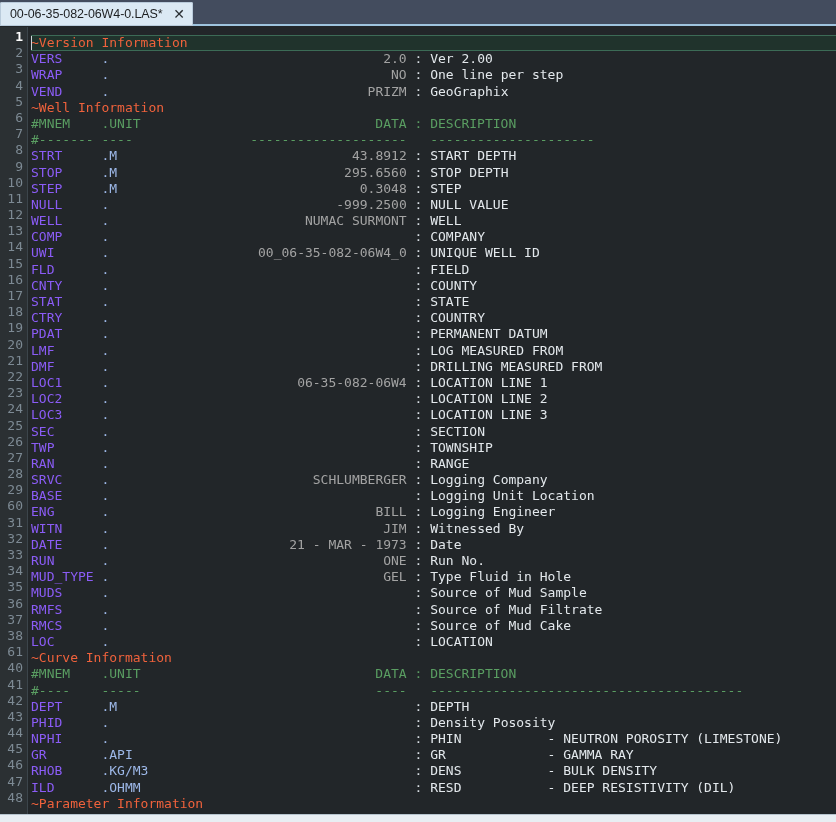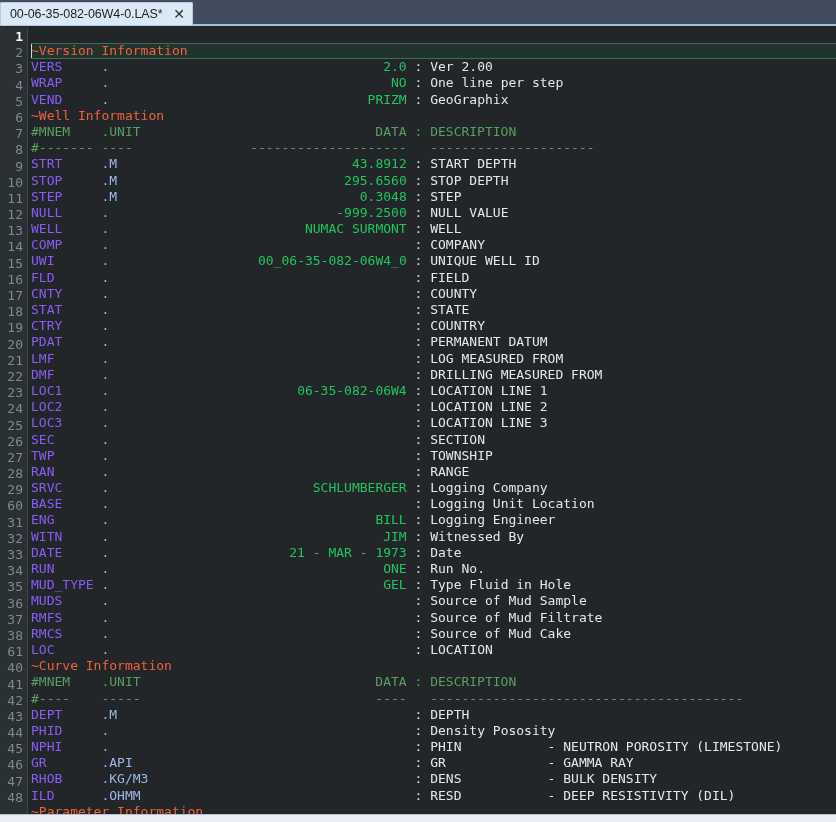--- a/index.html
+++ b/index.html
@@ -81,41 +81,41 @@
     border-right: 1px solid #3c454b;
   }
   .gutter .ln { display: block; height: 16.2px; }
   .gutter .ln.active { color: #ffffff; font-weight: bold; }
 
   .code {
     flex: 1 1 auto;
     position: relative;
     font-size: 13px;
     line-height: 16.2px;
-    padding-top: 16px;
+    padding-top: 8px;
     padding-left: 3px;
     white-space: pre;
     overflow: hidden;
   }
   .code .row {
     height: 16.2px;
     position: relative;
     white-space: pre;
   }
   .code .row.active {
     background: #20332c;
     box-shadow: inset 0 1px 0 #3c6b56, inset 0 -1px 0 #3c6b56;
   }
 
   
   .sec   { color: #f0623c; }   
   .cmt   { color: #5a9e62; margin-top: 24px; }   
   .mnem  { color: #8b5cf6; }   
   .unit  { color: #9db8e8; }   
-  .val   { color: #22c55e; }   
+  .val   { color: #a3a3a3; }   
   .colon { color: #d8dee3; }   
   .desc  { color: #e3e8ec; }
 
   .caret {
     position: absolute;
     left: 0; top: 1px;
     width: 1px; height: 14px;
     background: #cfd6da;
   }
 

